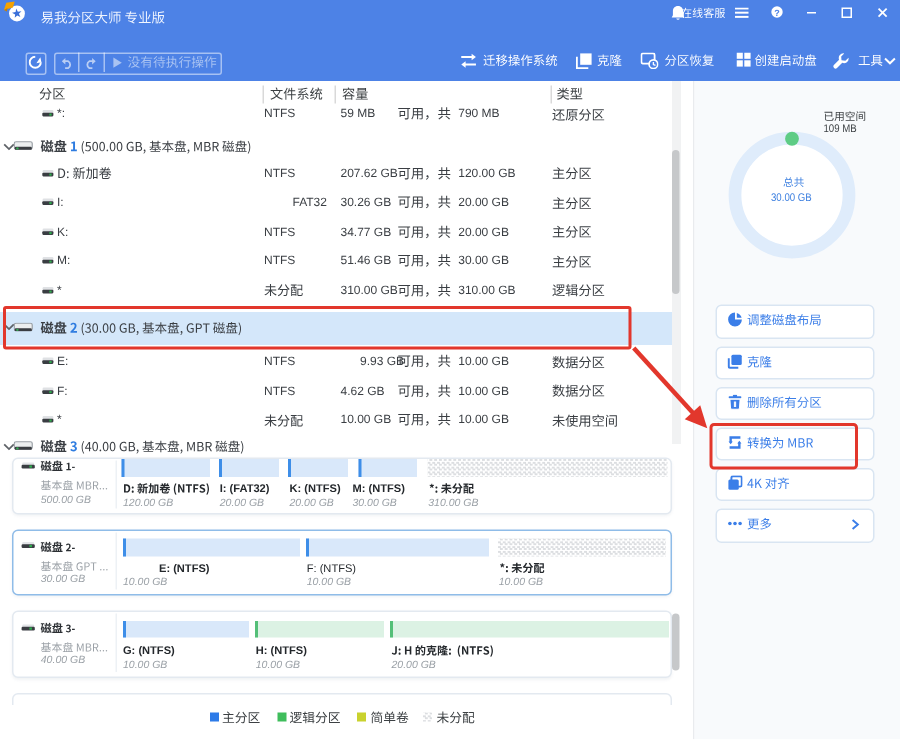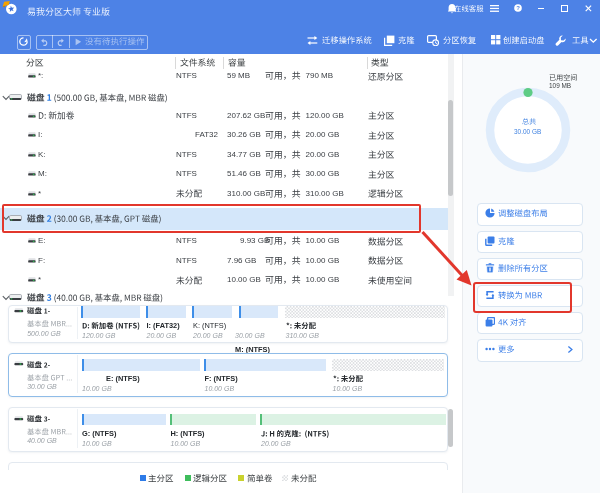--- a/index.html
+++ b/index.html
@@ -636,21 +636,21 @@
         </g>
       </g>
     </svg>
 <svg style="position:absolute;left:27.5px;top:257.5px" width="8" height="6">
       <rect x="0.4" y="0.3" width="7.2" height="2.6" rx="0.8" fill="#dfe1e4"></rect>
       <rect x="0.2" y="2.2" width="7.4" height="2.4" rx="0.7" fill="#3a3d42"></rect>
       <rect x="4.9" y="2.7" width="1.5" height="1.4" fill="#2fae4e"></rect>
     </svg>
 <div style="position:absolute;left:38.0px;top:256.60px;font-size:8.0px;line-height:8.0px;color:#3a3e43;white-space:pre;">F:</div>
 <div style="position:absolute;left:176.0px;top:256.60px;font-size:8.0px;line-height:8.0px;color:#3a3e43;white-space:pre;">NTFS</div>
-<div style="position:absolute;left:227.0px;top:256.60px;font-size:8.0px;line-height:8.0px;color:#3a3e43;white-space:pre;">7.96 GB</div>
+<div style="position:absolute;left:227.0px;top:256.60px;font-size:8.0px;line-height:8.0px;color:#3a3e43;white-space:pre;">4.62 GB</div>
 <svg class="" style="position:absolute;left:264.5px;top:254.98px;overflow:visible" width="35.6" height="17.8">
       <g transform="translate(0,8.90)">
         <g fill="#3a3e43" transform="translate(0.00,0) scale(0.008900,-0.008900)">
           <use href="#q42" x="0"></use>
           <use href="#q43" x="1000"></use>
           <use href="#q44" x="2000"></use>
           <use href="#q45" x="3000"></use>
         </g>
       </g>
     </svg>
@@ -800,23 +800,23 @@
           <use href="#q94" x="5620"></use>
           <use href="#q95" x="6245"></use>
           <use href="#q96" x="6830"></use>
           <use href="#q97" x="7454"></use>
         </g>
       </g>
     </svg>
 <div style="position:absolute;left:82.0px;top:332.09px;font-size:7.0px;line-height:7.0px;color:#9aa0a6;white-space:pre;font-style:italic;">120.00 GB</div>
 <div style="position:absolute;left:146.5px;top:322.00px;font-size:7.4px;line-height:7.4px;color:#24282c;white-space:pre;font-weight:bold;">I: (FAT32)</div>
 <div style="position:absolute;left:146.5px;top:332.09px;font-size:7.0px;line-height:7.0px;color:#9aa0a6;white-space:pre;font-style:italic;">20.00 GB</div>
-<div style="position:absolute;left:193.0px;top:322.00px;font-size:7.4px;line-height:7.4px;color:#24282c;white-space:pre;font-weight:normal;">K: (NTFS)</div>
+<div style="position:absolute;left:193.0px;top:322.00px;font-size:7.4px;line-height:7.4px;color:#24282c;white-space:pre;font-weight:bold;">K: (NTFS)</div>
 <div style="position:absolute;left:193.0px;top:332.09px;font-size:7.0px;line-height:7.0px;color:#9aa0a6;white-space:pre;font-style:italic;">20.00 GB</div>
-<div style="position:absolute;left:235.0px;top:322.00px;font-size:7.4px;line-height:7.4px;color:#24282c;white-space:pre;font-weight:bold;margin-top:24px;">M: (NTFS)</div>
+<div style="position:absolute;left:235.0px;top:322.00px;font-size:7.4px;line-height:7.4px;color:#24282c;white-space:pre;font-weight:bold;">M: (NTFS)</div>
 <div style="position:absolute;left:235.0px;top:332.09px;font-size:7.0px;line-height:7.0px;color:#9aa0a6;white-space:pre;font-style:italic;">30.00 GB</div>
 <svg class="" style="position:absolute;left:285.5px;top:321.01px;overflow:visible" width="30.0" height="14.8">
       <g transform="translate(0,7.40)">
         <g fill="#24282c" transform="translate(0.00,0) scale(0.007400,-0.007400)">
           <use href="#q98" x="0"></use>
           <use href="#q88" x="507"></use>
           <use href="#q99" x="1059"></use>
           <use href="#q100" x="2059"></use>
           <use href="#q101" x="3059"></use>
         </g>
@@ -856,21 +856,21 @@
           <use href="#q55" x="5925"></use>
         </g>
       </g>
     </svg>
 <div style="position:absolute;left:27.2px;top:382.89px;font-size:7.0px;line-height:7.0px;color:#9aa0a6;white-space:pre;font-style:italic;">30.00 GB</div>
 <div style="position:absolute;left:81.7px;top:359.0px;width:116.6px;height:11.5px;background:#d9e8fa;border-left:2.4px solid #3e8ee8"></div>
 <div style="position:absolute;left:203.7px;top:359.0px;width:120.0px;height:11.5px;background:#d9e8fa;border-left:2.4px solid #3e8ee8"></div>
 <div style="position:absolute;left:331.7px;top:359.0px;width:112.8px;height:11.5px;background:repeating-conic-gradient(#dcdee1 0% 25%, #ffffff 0% 50%);background-size:3.2px 3.2px;"></div>
 <div style="position:absolute;left:82.0px;top:375.30px;font-size:7.4px;line-height:7.4px;color:#24282c;white-space:pre;font-weight:bold;padding-left:24px;">E: (NTFS)</div>
 <div style="position:absolute;left:82.0px;top:385.39px;font-size:7.0px;line-height:7.0px;color:#9aa0a6;white-space:pre;font-style:italic;">10.00 GB</div>
-<div style="position:absolute;left:204.5px;top:375.30px;font-size:7.4px;line-height:7.4px;color:#24282c;white-space:pre;font-weight:bold;">F: (NTFS)</div>
+<div style="position:absolute;left:204.5px;top:375.30px;font-size:7.4px;line-height:7.4px;color:#24282c;white-space:pre;font-weight:normal;">F: (NTFS)</div>
 <div style="position:absolute;left:204.5px;top:385.39px;font-size:7.0px;line-height:7.0px;color:#9aa0a6;white-space:pre;font-style:italic;">10.00 GB</div>
 <svg class="" style="position:absolute;left:332.5px;top:374.31px;overflow:visible" width="30.0" height="14.8">
       <g transform="translate(0,7.40)">
         <g fill="#24282c" transform="translate(0.00,0) scale(0.007400,-0.007400)">
           <use href="#q98" x="0"></use>
           <use href="#q88" x="507"></use>
           <use href="#q99" x="1059"></use>
           <use href="#q100" x="2059"></use>
           <use href="#q101" x="3059"></use>
         </g>

